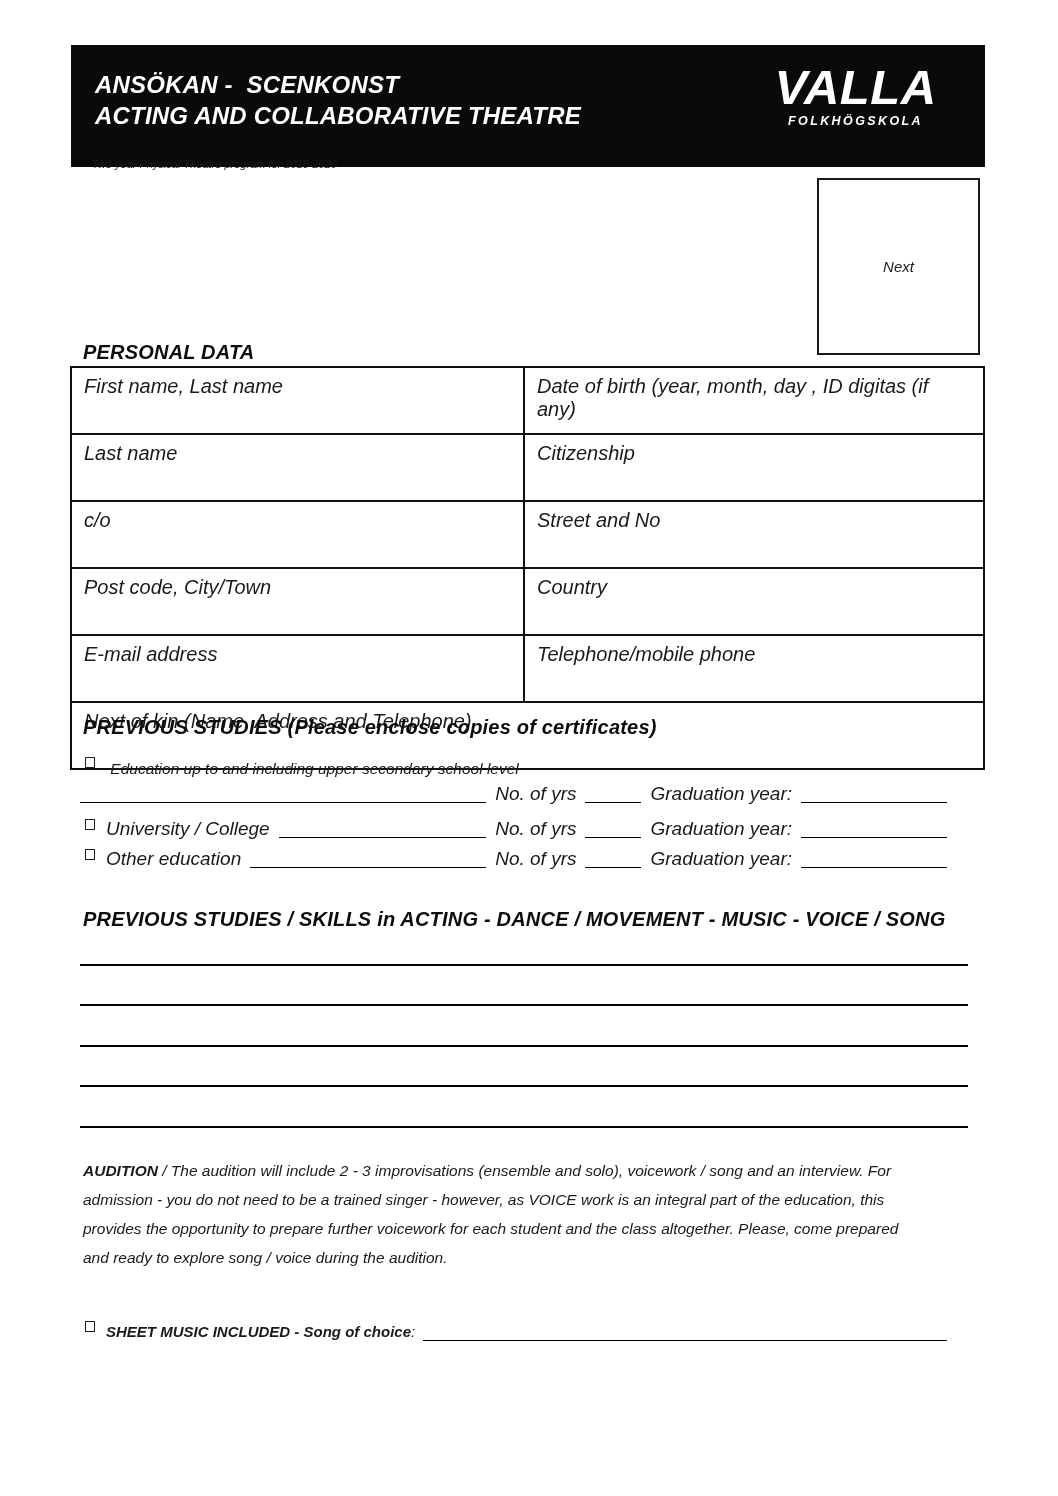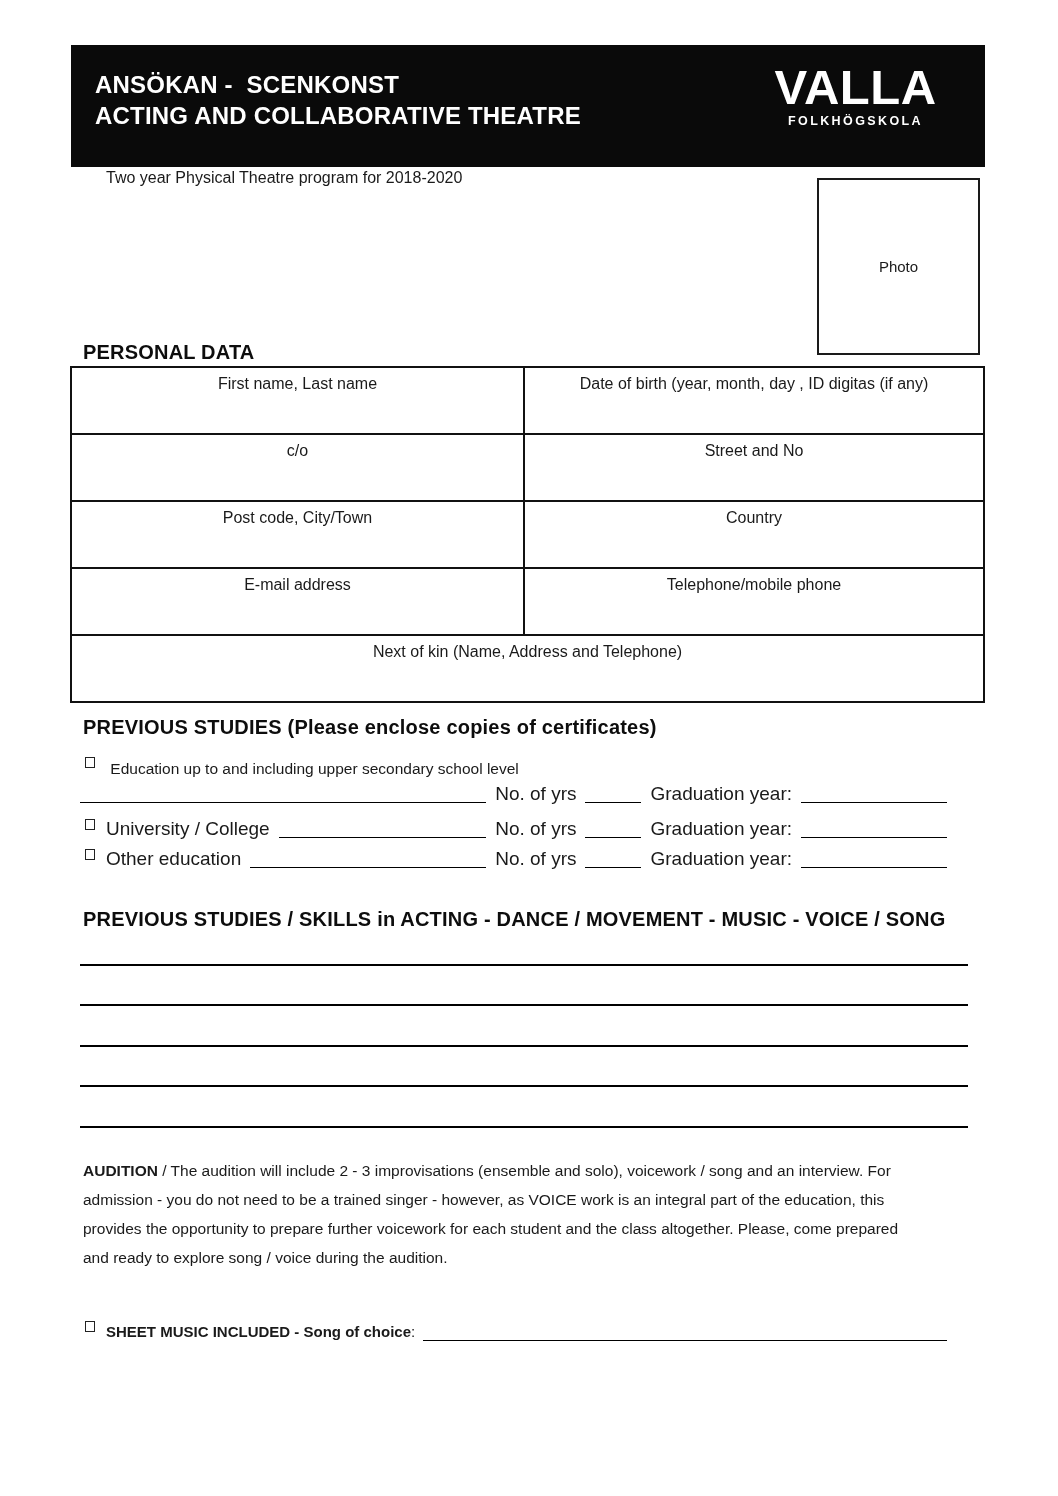--- a/index.html
+++ b/index.html
@@ -3,20 +3,21 @@
 <meta charset="utf-8">
 <style>
   html,body{margin:0;padding:0;background:#ffffff;}
   .page{
     position:relative;
     width:1004px;height:1496px;
     background:#ffffff;
     font-family:"Liberation Sans",sans-serif;
     color:#1a1a1a;
     overflow:hidden;
+    font-style:italic;
   }
   .pre{white-space:pre;}
 
   
   .header{
     position:absolute;left:71px;top:45px;width:914px;height:122px;
     background:#0a0a0a;color:#ffffff;
   }
   .header-titles{
     position:absolute;left:24px;top:24px;
@@ -25,21 +26,21 @@
   .logo{
     position:absolute;right:32px;top:16px;width:195px;text-align:center;
   }
   .logo-name{
     font-size:49px;font-weight:bold;line-height:52px;letter-spacing:0.5px;
   }
   .logo-sub{
     font-size:12.5px;font-weight:bold;letter-spacing:2.4px;margin-top:1px;
   }
 
-  .subtitle{position:absolute;left:92px;top:169px;font-size:16px;margin-left:14px;}
+  .subtitle{position:absolute;left:92px;top:158px;font-size:11px;}
 
   .photo-box{
     position:absolute;left:817px;top:178px;width:159px;height:173px;
     border:2px solid #1a1a1a;
     display:flex;align-items:center;justify-content:center;
     font-size:15px;
   }
 
   .section-heading{
     position:absolute;font-weight:bold;font-size:20px;letter-spacing:0.2px;color:#0d0d0d;
@@ -49,21 +50,21 @@
   .skills-heading{left:83px;top:908px;}
 
   
   .data-table{
     position:absolute;left:70px;top:366px;width:915px;
     border-collapse:collapse;table-layout:fixed;
   }
   .data-table td{
     border:2px solid #111111;
     height:51px;vertical-align:top;
-    padding:7px 0;font-size:16px;text-align:center;
+    padding:7px 12px;font-size:20px;
   }
 
   
   .edu-label-row{
     position:absolute;left:85px;font-size:15.5px;
   }
   .checkbox{
     display:inline-block;width:8px;height:9px;
     border:1.5px solid #222222;background:#ffffff;
     vertical-align:super;margin-right:11px;flex:none;
@@ -118,36 +119,40 @@
     </div>
     <div class="logo">
       <div class="logo-name">VALLA</div>
       <div class="logo-sub">FOLKHÖGSKOLA</div>
     </div>
   </div>
 
   <div class="subtitle">Two year Physical Theatre program for 2018-2020</div>
 
   <div class="photo-box">
-    <span>Photo</span>
+    <span>Next</span>
   </div>
 
   <div class="section-heading personal-heading">PERSONAL DATA</div>
 
   <table class="data-table">
     <colgroup>
         <col style="width:453px">
         <col>
       </colgroup>
     <tbody>
       <tr>
         <td><span>First name, Last name</span></td>
         <td><span>Date of birth (year, month, day , ID digitas (if any)</span></td>
       </tr>
       <tr>
+        <td><span>Last name</span></td>
+        <td><span>Citizenship</span></td>
+      </tr>
+      <tr>
         <td><span>c/o</span></td>
         <td><span>Street and No</span></td>
       </tr>
       <tr>
         <td><span>Post code, City/Town</span></td>
         <td><span>Country</span></td>
       </tr>
       <tr>
         <td><span>E-mail address</span></td>
         <td><span>Telephone/mobile phone</span></td>

